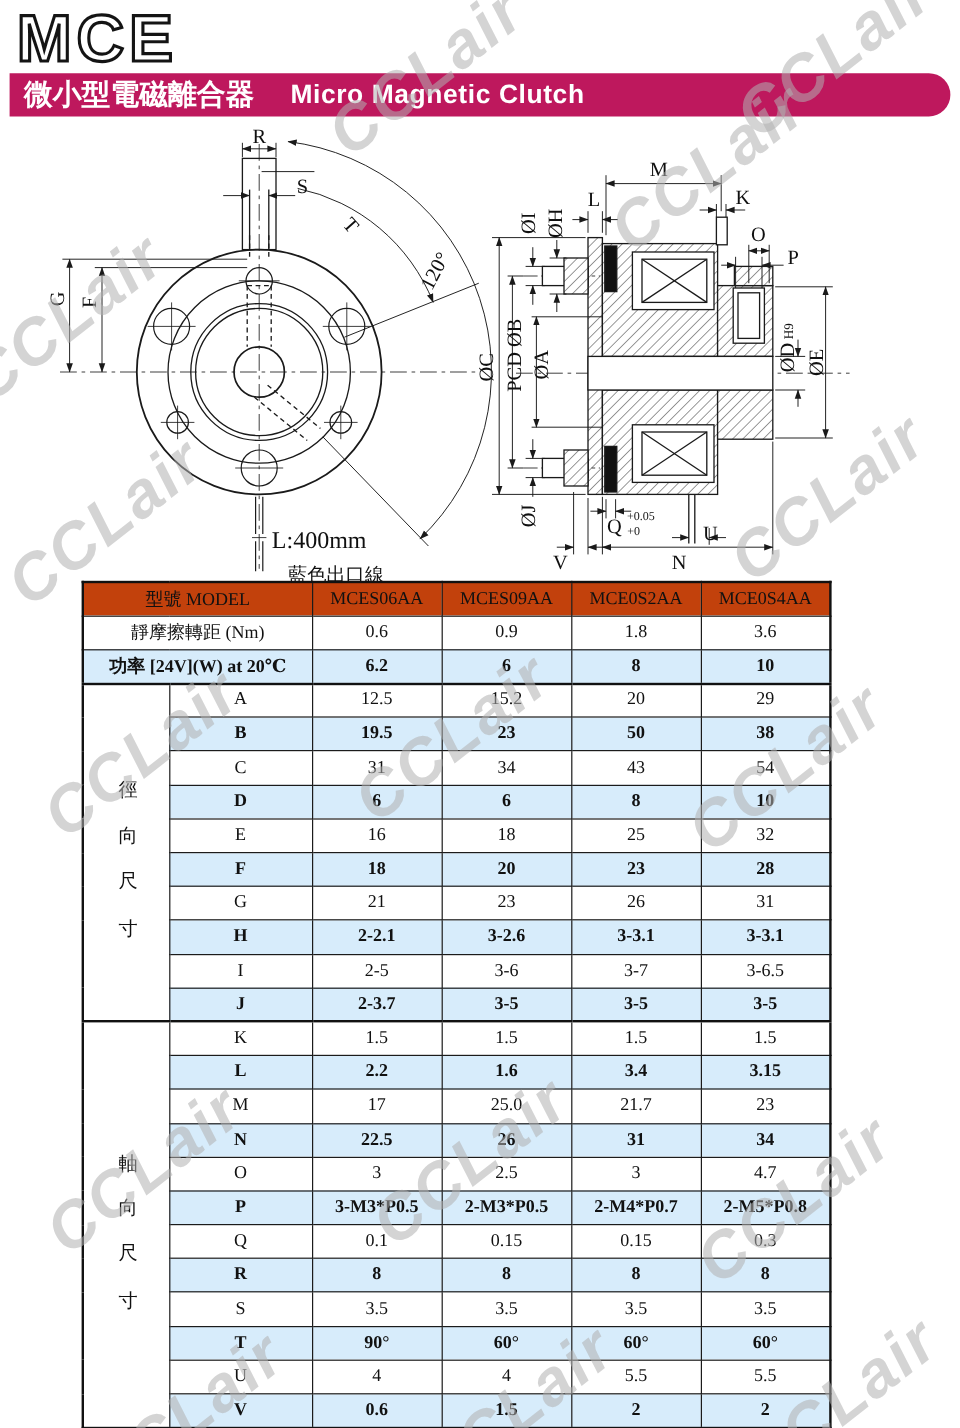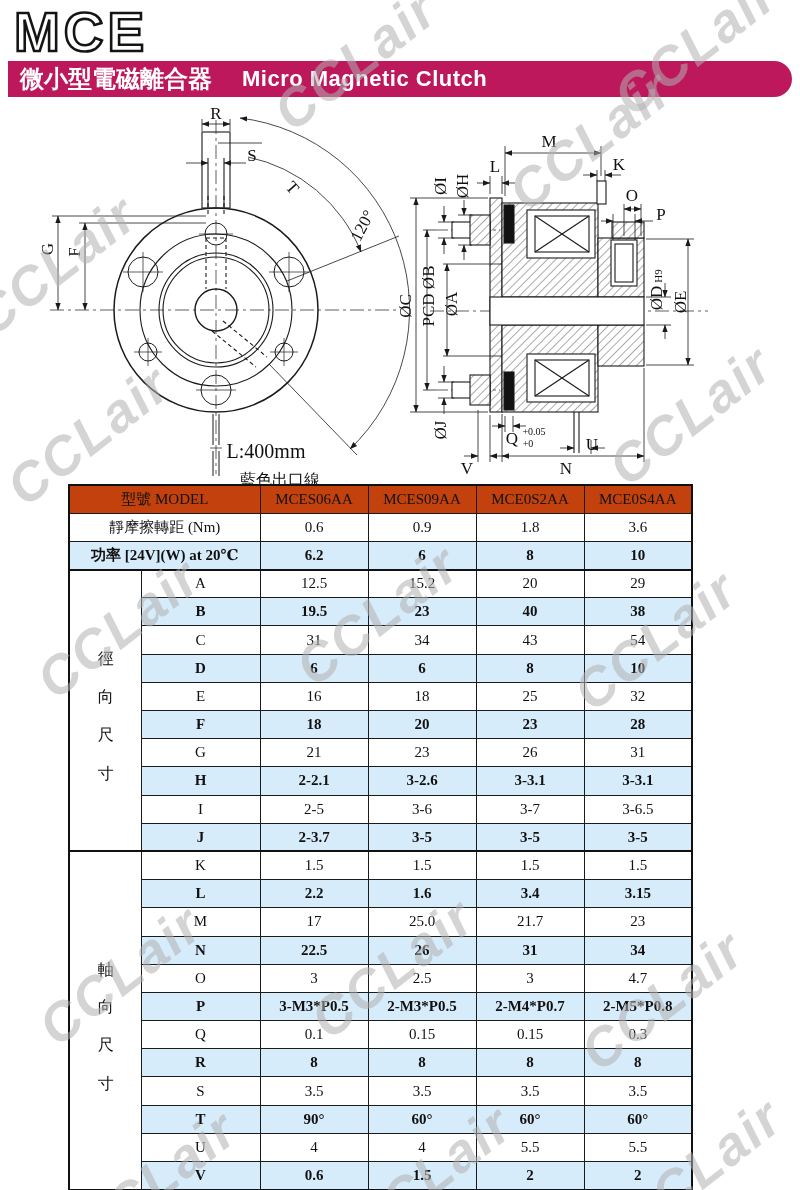--- a/index.html
+++ b/index.html
@@ -330,21 +330,21 @@
         <td>A</td>
         <td>12.5</td>
         <td>15.2</td>
         <td>20</td>
         <td>29</td>
       </tr>
       <tr>
         <td class="alt">B</td>
         <td class="alt">19.5</td>
         <td class="alt">23</td>
-        <td class="alt">40</td>
+        <td class="alt">50</td>
         <td class="alt">38</td>
       </tr>
       <tr>
         <td>C</td>
         <td>31</td>
         <td>34</td>
         <td>43</td>
         <td>54</td>
       </tr>
       <tr>

